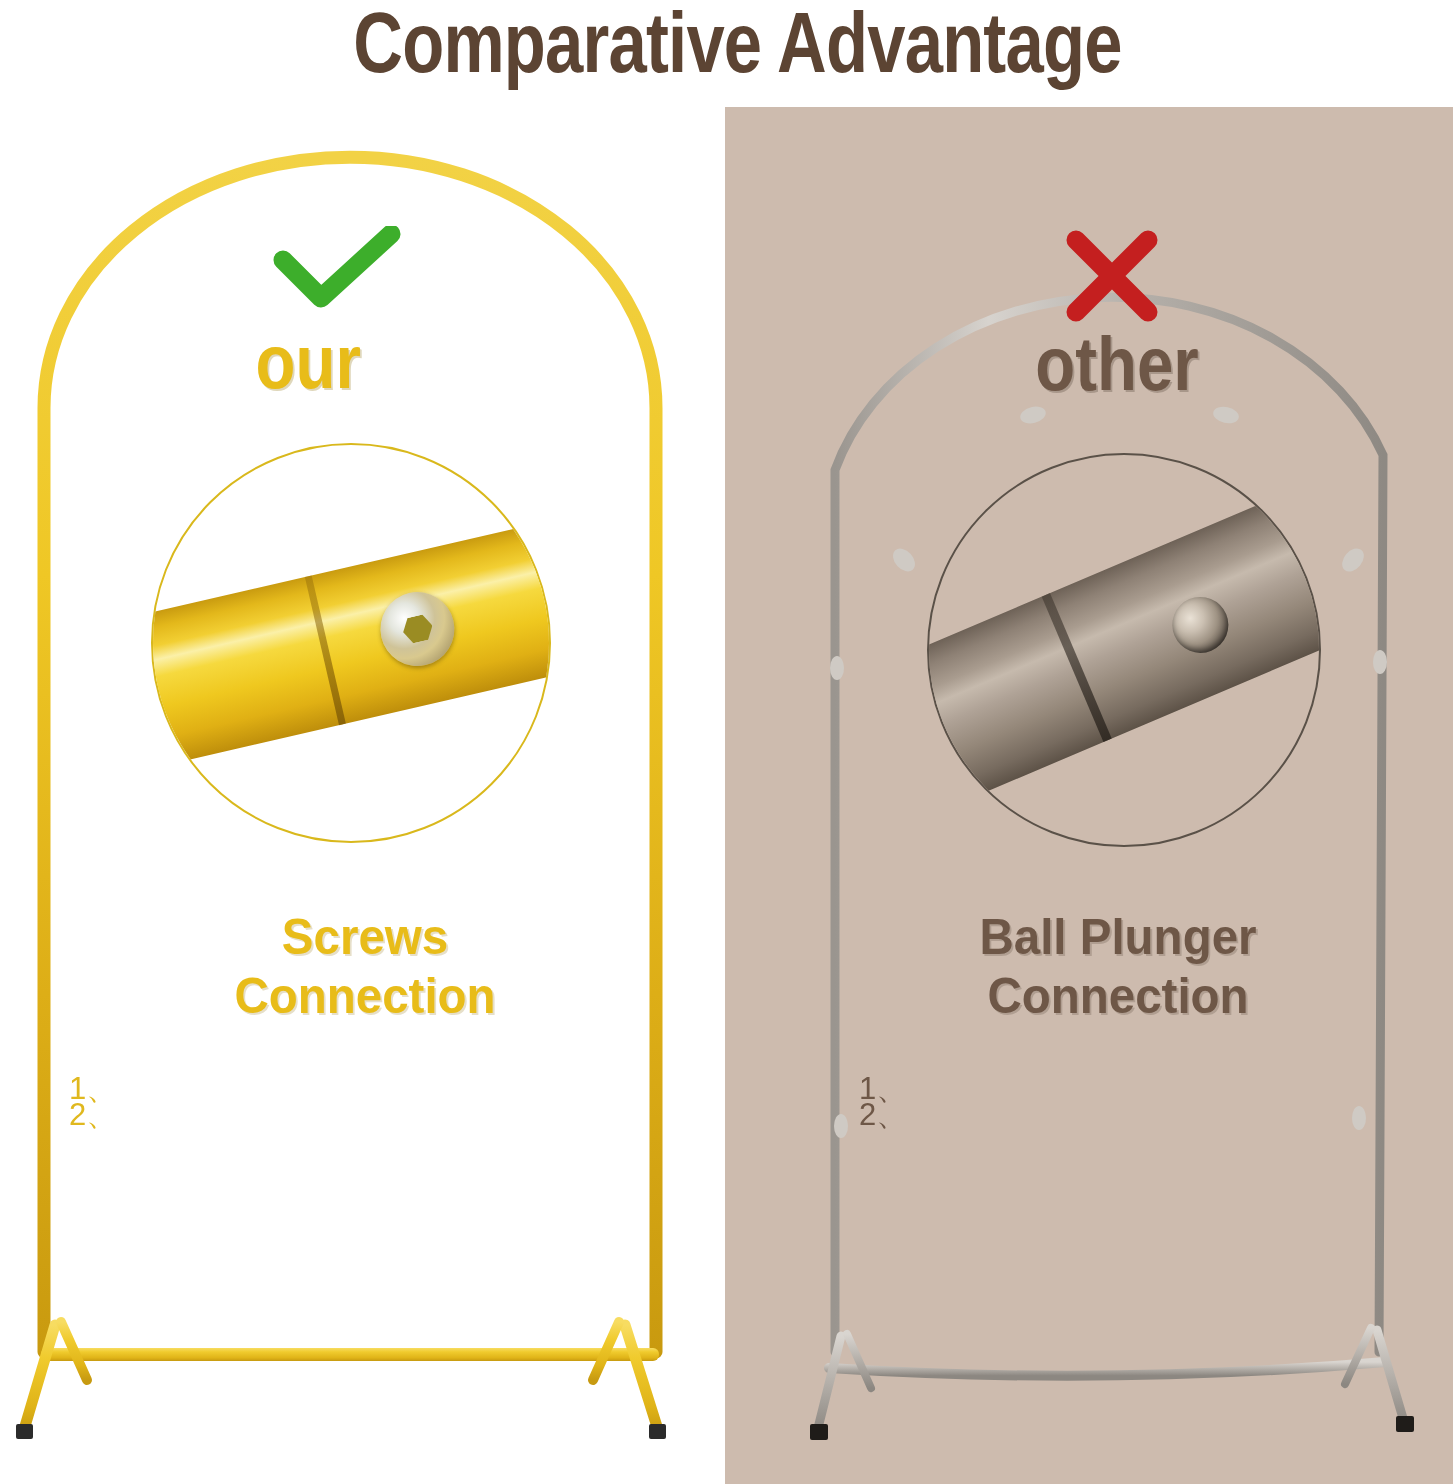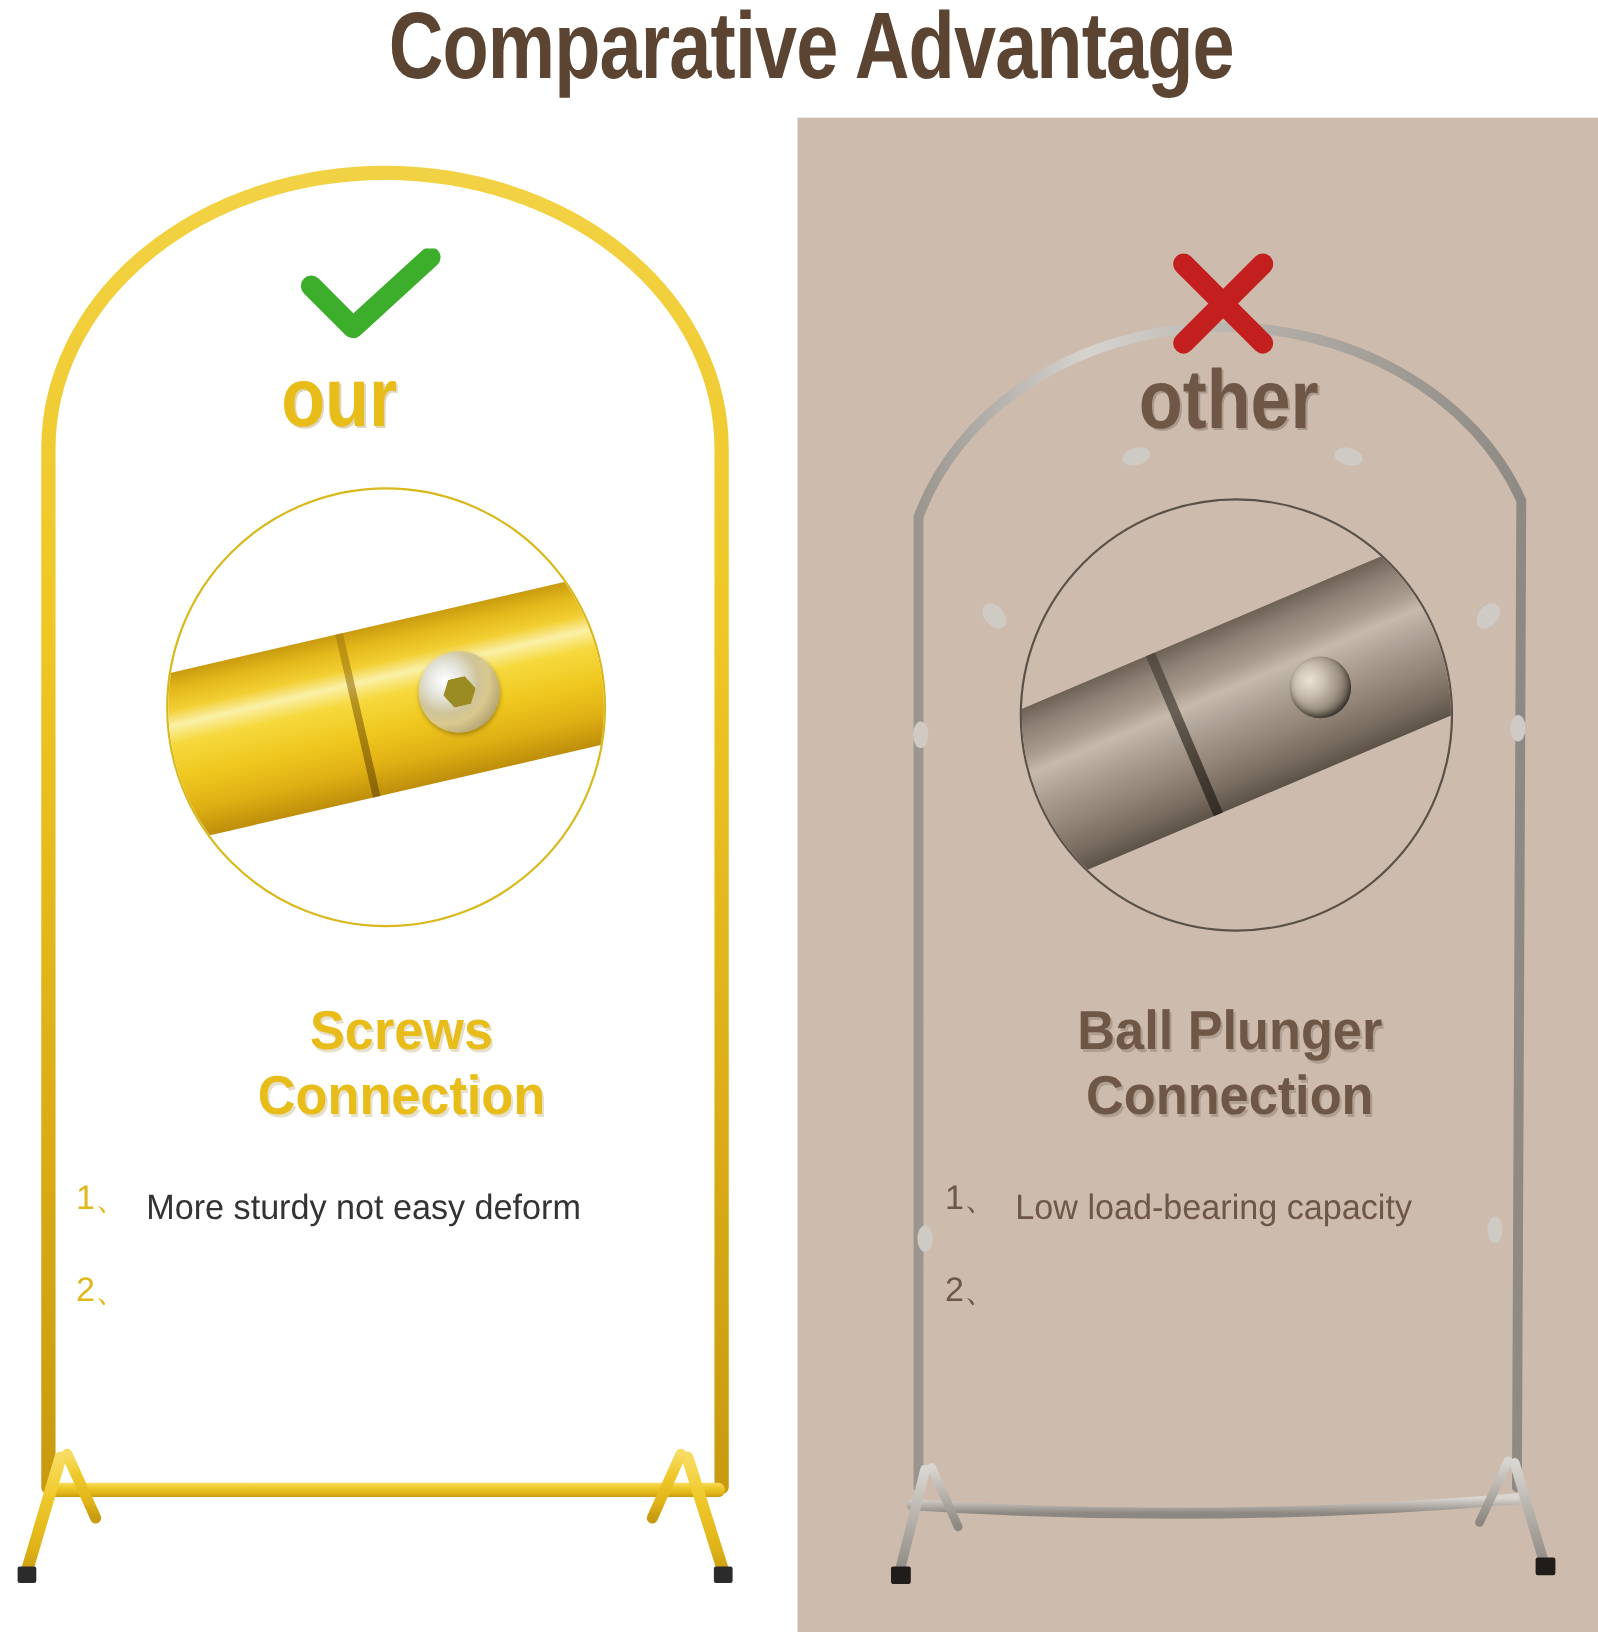--- a/index.html
+++ b/index.html
@@ -381,38 +381,32 @@
 
   <div id="heading-left" class="heading">Screws
 Connection</div>
   <div id="heading-right" class="heading">Ball Plunger
 Connection</div>
 
   <div id="list-left" class="feature-list">
 
     <div class="feature-item">
       <span class="feature-num">1、</span>
-      <div class="feature-lines">
-        <div class="feature-line">More sturdy not easy deform</div>
-      </div>
     </div>
 
     <div class="feature-item">
       <span class="feature-num">2、</span>
     </div>
 
   </div>
 
   <div id="list-right" class="feature-list">
 
     <div class="feature-item">
       <span class="feature-num">1、</span>
-      <div class="feature-lines">
-        <div class="feature-line">Low load-bearing capacity</div>
-      </div>
     </div>
 
     <div class="feature-item">
       <span class="feature-num">2、</span>
     </div>
 
   </div>
 
 </div>
 

